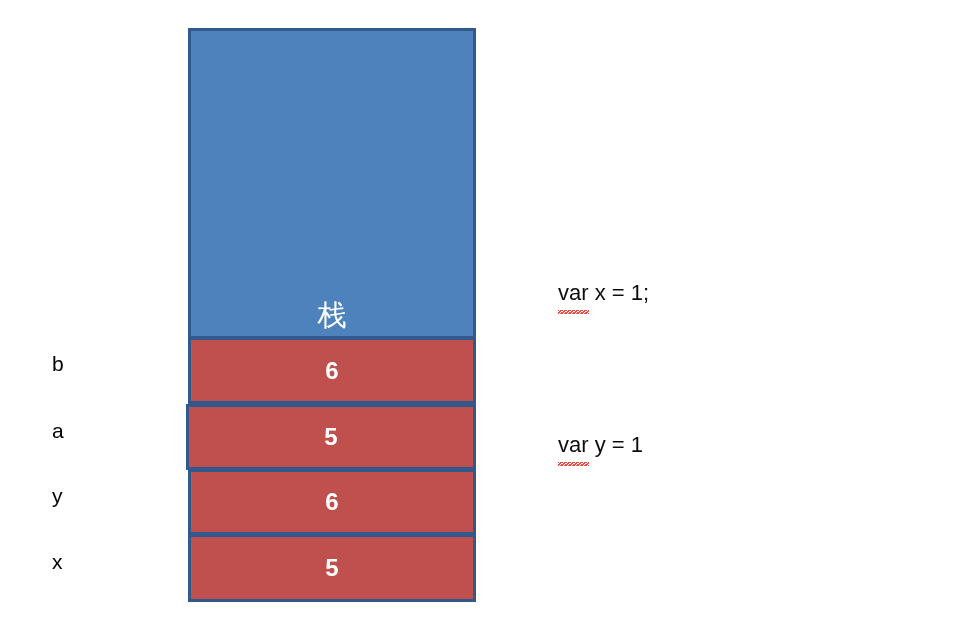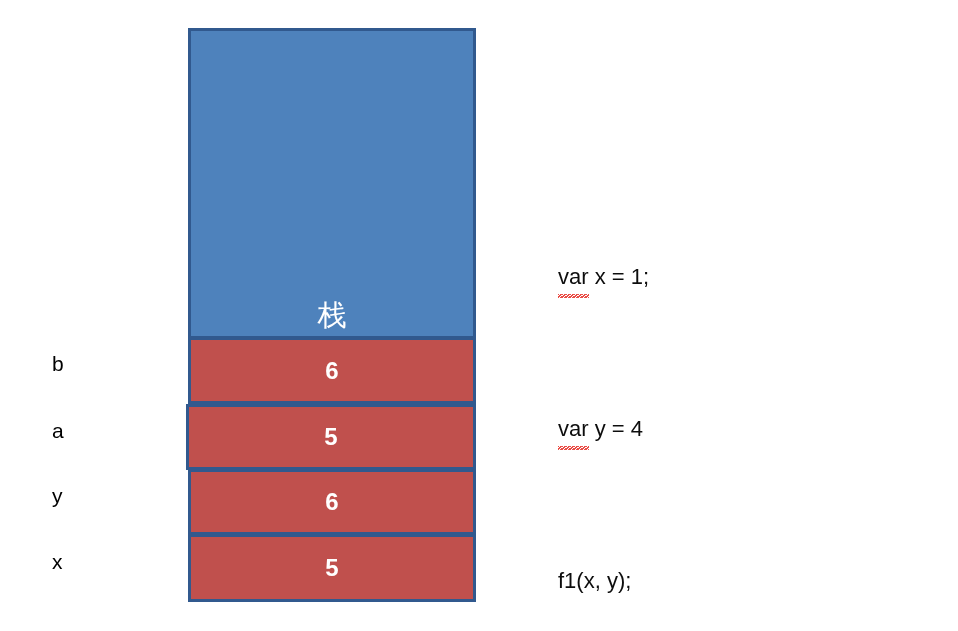--- a/index.html
+++ b/index.html
@@ -94,20 +94,21 @@
     color: #0d0d0d;
     line-height: 38px;
     white-space: pre;
   }
   .code-line { height: 38px; }
 
   
   .squiggle {
     position: relative;
     display: inline-block;
+    margin-top: 16px;
   }
   .squiggle::after {
     content: "";
     position: absolute;
     left: 0;
     right: 0;
     bottom: -2px;
     height: 4px;
     background-image:
       repeating-linear-gradient(
@@ -151,23 +152,22 @@
     <div class="slot slot-x">
       <span>5</span>
     </div>
 
   </div>
 
   <div class="code-panel">
 
     <div class="code-line"><span class="squiggle">var</span><span> x = 1;</span></div>
 
-    <div class="code-line"><span class="squiggle">var</span><span> y = 4</span></div>
+    <div class="code-line"><span class="squiggle">var</span><span> y = 1</span></div>
 
-    <div class="code-line">f1(x, y);</div>
 
     
 
     
 
     
     
     
     
     

